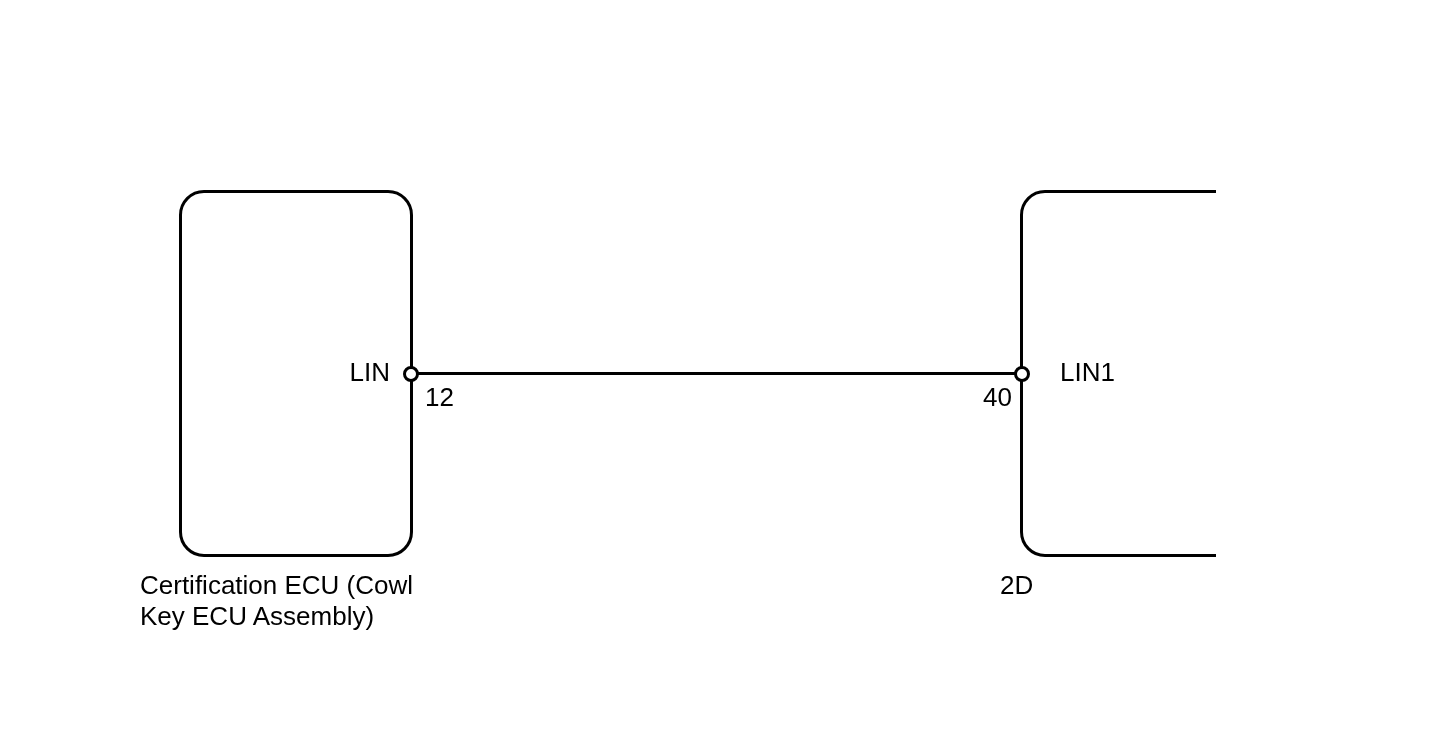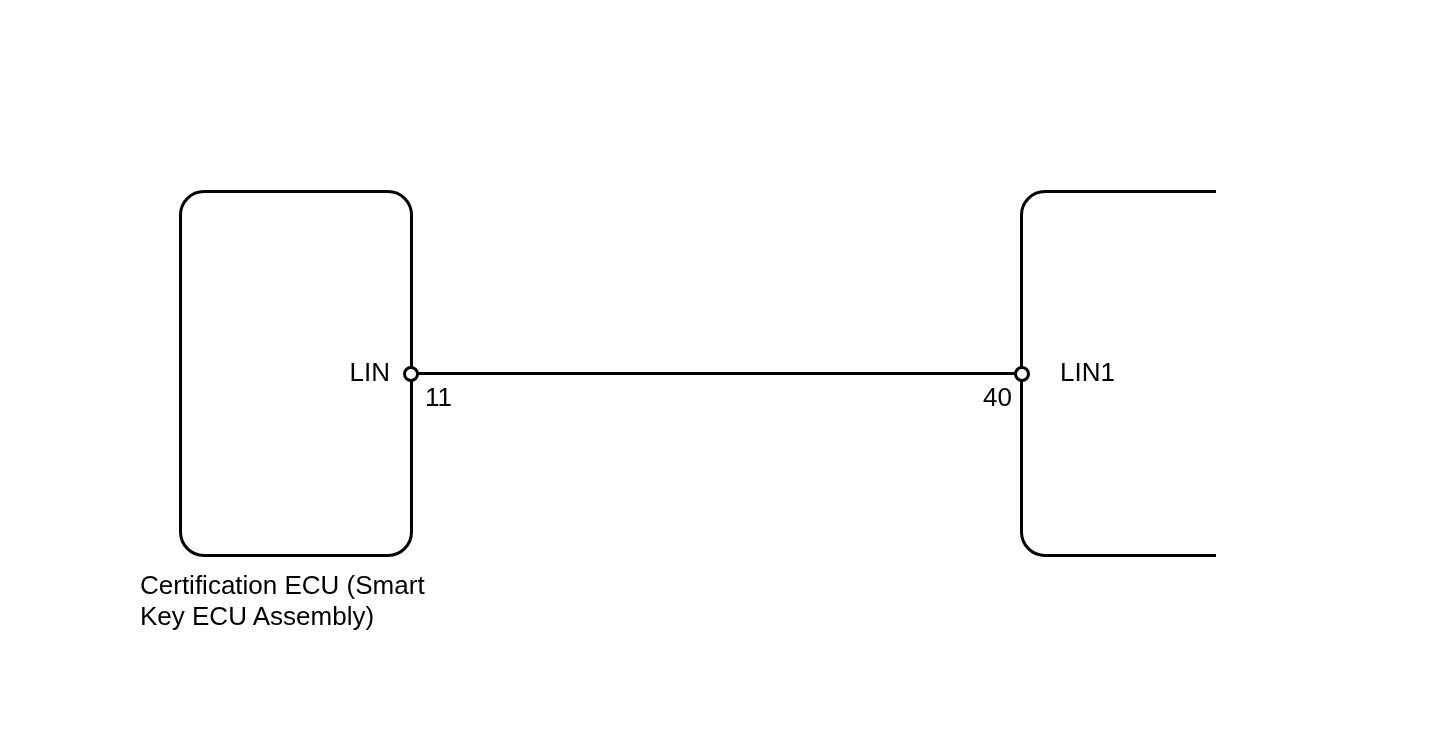--- a/index.html
+++ b/index.html
@@ -95,26 +95,27 @@
   <div class="ecu-box right"></div>
 
   <div class="wire"></div>
 
   <div class="node left"></div>
 
   <div class="node right"></div>
 
   <div class="pin-label left">LIN</div>
 
-  <div class="pin-number left">11</div>
+  <div class="pin-number left">12</div>
 
   <div class="pin-number right">40</div>
 
   <div class="pin-label right">LIN1</div>
 
   <div class="caption left">
-    <div>Certification ECU (Smart Key ECU Assembly)</div>
+    <div>Certification ECU (Cowl Key ECU Assembly)</div>
   </div>
 
   <div class="caption right">
+    <div>2D</div>
   </div>
 
 </div>
 
 </body></html>

